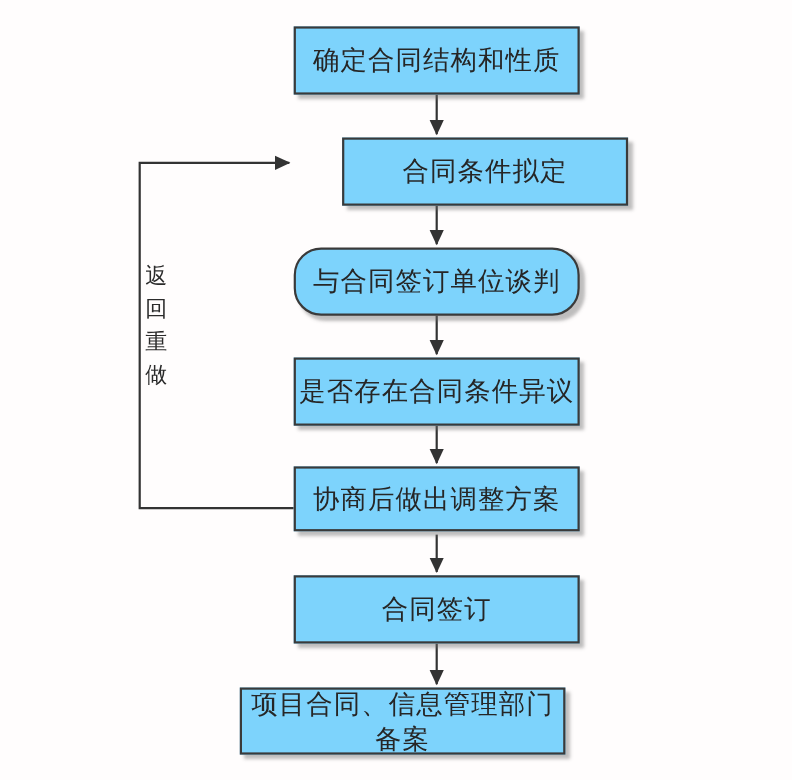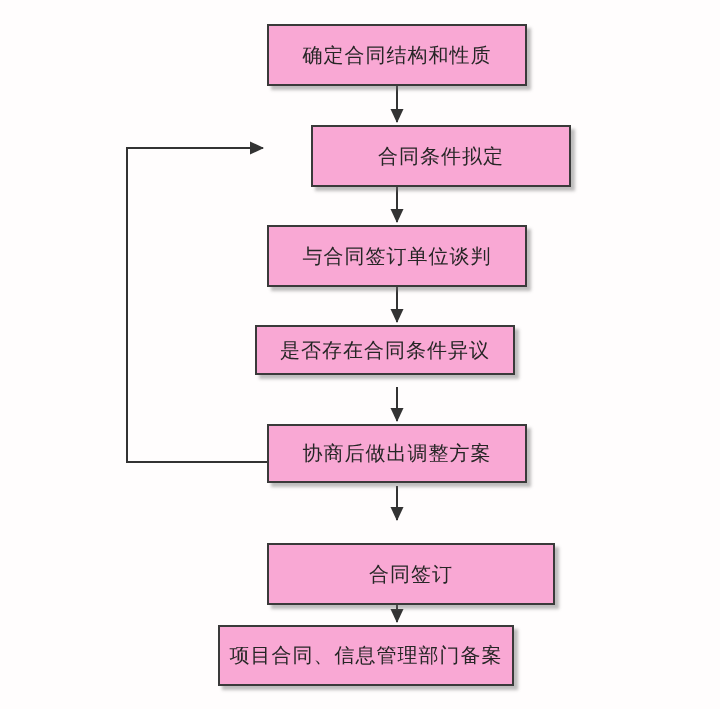--- a/index.html
+++ b/index.html
@@ -18,37 +18,37 @@
   .connector-layer {
     position: absolute;
     left: 0;
     top: 0;
     width: 720px;
     height: 709px;
   }
   .node {
     position: absolute;
     box-sizing: border-box;
-    background: #f9a8d4;
+    background: #7dd3fc;
     border: 2px solid #3a3a3a;
     box-shadow: 4px 4px 3px rgba(110,110,110,0.45);
     display: flex;
     align-items: center;
     justify-content: center;
     text-align: center;
-    font-size: 20px;
+    font-size: 24px;
     color: #262626;
     letter-spacing: 1px;
   }
   .node-1 { left: 267px; top: 24px;  width: 260px; height: 62px; }
   .node-2 { left: 267px; top: 125px; width: 260px; height: 62px; margin-left: 44px; }
-  .node-3 { left: 267px; top: 225px; width: 260px; height: 62px; }
-  .node-4 { left: 255px; top: 325px; width: 260px; height: 50px; }
+  .node-3 { left: 267px; top: 225px; width: 260px; height: 62px; border-radius: 25px; }
+  .node-4 { left: 267px; top: 325px; width: 260px; height: 62px; }
   .node-5 { left: 267px; top: 424px; width: 260px; height: 59px; }
-  .node-6 { left: 267px; top: 523px; width: 288px; height: 62px; margin-top: 20px; }
+  .node-6 { left: 267px; top: 523px; width: 260px; height: 62px; }
   .node-7 { left: 218px; top: 625px; width: 296px; height: 61px; font-family: Liberation Serif, serif; }
   .loop-label {
     position: absolute;
     left: 131px;
     top: 236px;
     width: 22px;
     font-size: 20px;
     line-height: 30px;
     color: #2b2b2b;
     word-break: break-all;
@@ -96,14 +96,15 @@
   </div>
 
   <div class="node node-6">
     <span>合同签订</span>
   </div>
 
   <div class="node node-7">
     <span>项目合同、信息管理部门备案</span>
   </div>
 
+  <div class="loop-label">返回重做</div>
 
 </div>
 
 </body></html>

